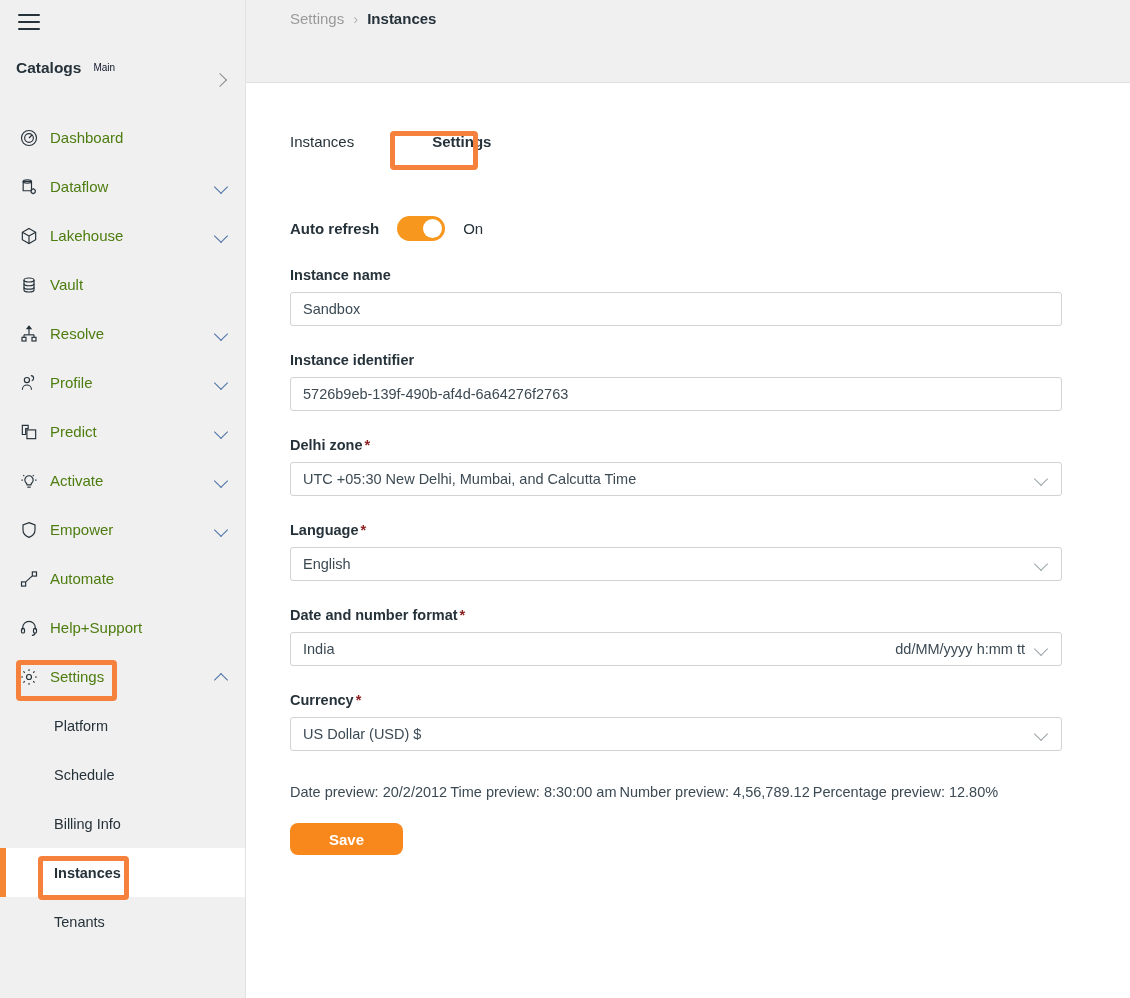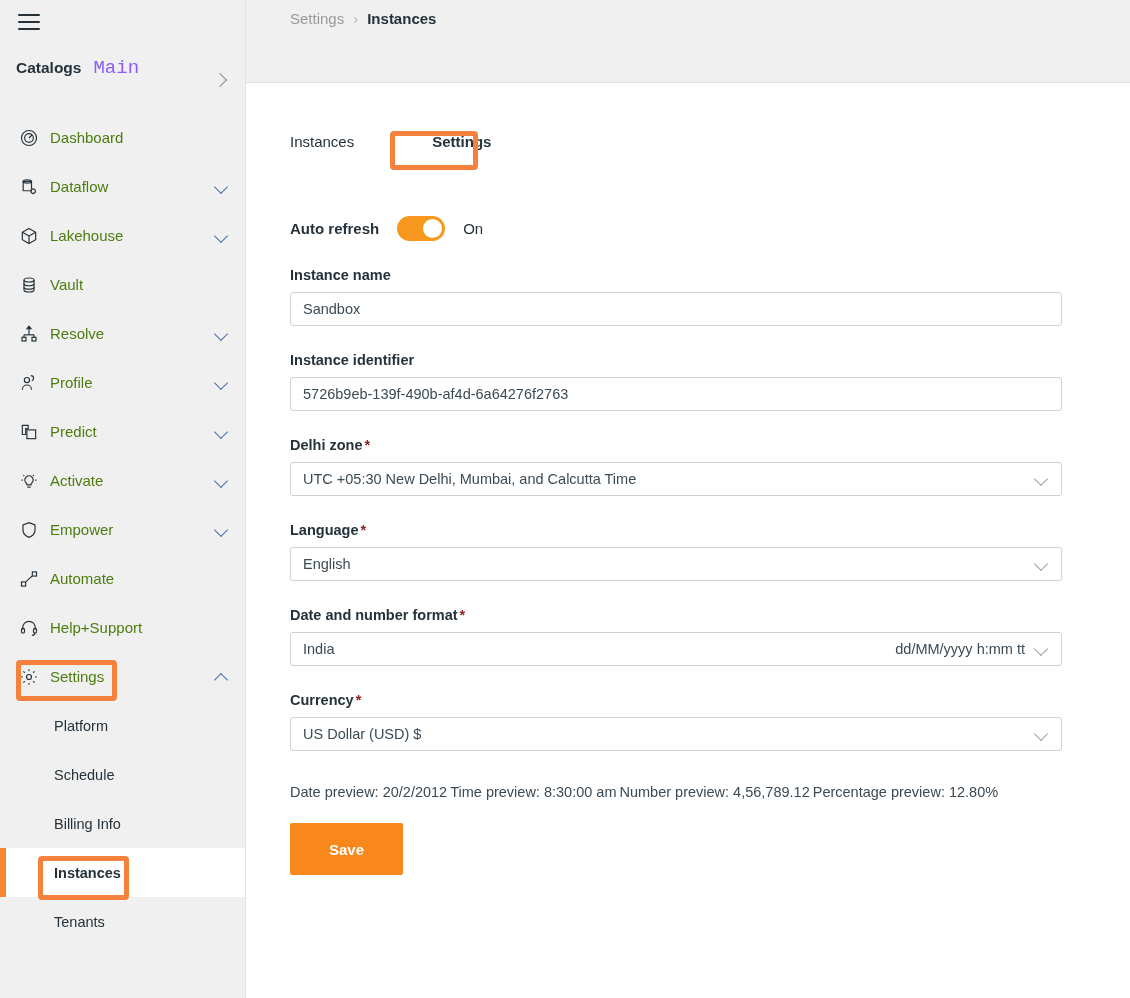--- a/index.html
+++ b/index.html
@@ -30,21 +30,21 @@
   }
   .hamburger span { display: block; height: 1.6px; width: 100%; background: #26323a; border-radius: 1px; }
 
   .catalogs {
     position: absolute; left: 0; top: 58px; width: 246px;
     padding: 0 16px 0 16px;
     display: flex; align-items: flex-start; justify-content: space-between;
   }
   .catalogs-text { display: flex; flex-direction: row; gap: 12px; }
   .catalogs-title { font-size: 15.5px; font-weight: 700; color: #26323a; line-height: 20px; }
-  .catalogs-sub { font-size: 19px; color: #8b5cf6; line-height: 20px; font-family: Liberation Mono, monospace; }
+  .catalogs-sub { font-size: 10px; color: #0f172a; line-height: 20px; }
   .chev-right {
     width: 18px; height: 18px; margin-top: 14px;
     position: relative; cursor: pointer;
   }
   .chev-right::before {
     content: ""; position: absolute; left: 3px; top: 3px;
     width: 9px; height: 9px;
     border-right: 1.4px solid #8a8a8a; border-top: 1.4px solid #8a8a8a;
     transform: rotate(45deg);
   }
@@ -173,23 +173,23 @@
     width: 9px; height: 9px;
     border-right: 1.3px solid #9aa3aa; border-bottom: 1.3px solid #9aa3aa;
     transform: rotate(45deg);
   }
 
   .previews { margin-top: 30px; display: flex; flex-direction: row; gap: 3px; }
   .preview-line { font-size: 14.5px; color: #3c4a54; line-height: 22px; }
 
   .save-btn {
     margin-top: 20px;
-    width: 113px; height: 52px;
+    width: 113px; height: 32px;
     background: #f8871c; color: #ffffff;
-    border: none; border-radius: 2px;
+    border: none; border-radius: 8px;
     font-size: 15px; font-weight: 700;
     font-family: "Liberation Sans", sans-serif;
     cursor: pointer;
   }
 </style>
 </head>
 <body>
 
 <div class="app">
 

